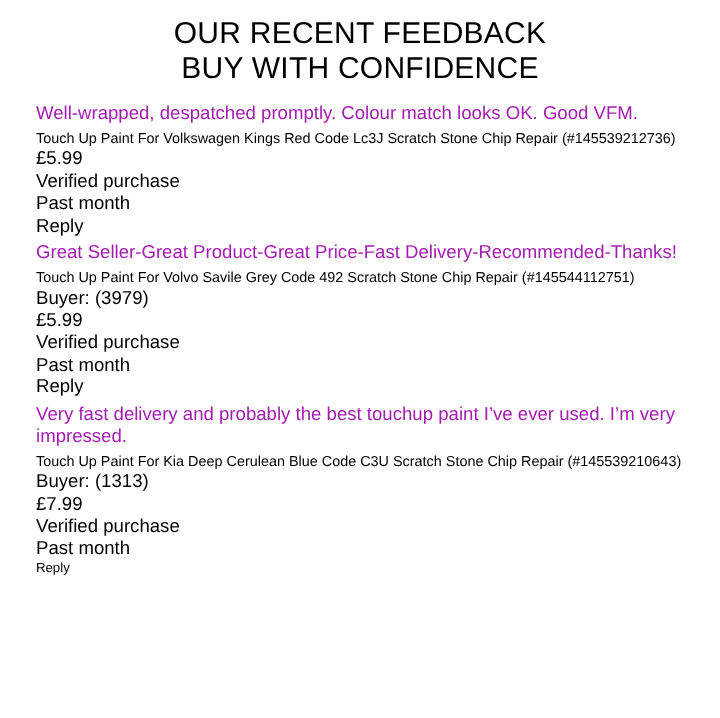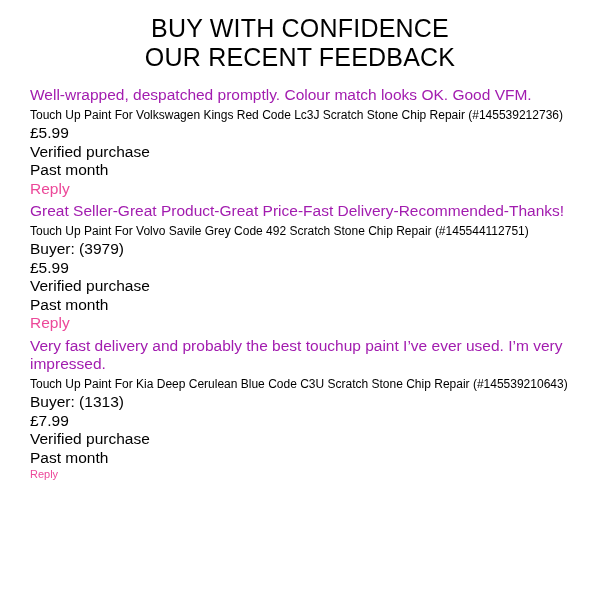--- a/index.html
+++ b/index.html
@@ -56,36 +56,36 @@
   .meta {
     font-size: 15.5px;
     line-height: 18.5px;
     margin: 0;
     color: #000;
   }
   .reply {
     font-size: 15.5px;
     line-height: 18.5px;
     margin: 0 0 4px 0;
-    color: #ec4899;
+    color: #000000;
     cursor: pointer;
   }
   .reply.small {
     font-size: 11px;
     line-height: 14px;
   }
 </style>
 </head>
 <body>
 
 <div class="page">
 
   <h1 class="heading">
+    <span class="line">OUR RECENT FEEDBACK</span>
     <span class="line">BUY WITH CONFIDENCE</span>
-    <span class="line">OUR RECENT FEEDBACK</span>
   </h1>
 
   <ul class="feedback-list">
 
     <li class="feedback-item">
       <p class="comment">Well-wrapped, despatched promptly. Colour match looks OK. Good VFM.</p>
       <p class="item-title">Touch Up Paint For Volkswagen Kings Red Code Lc3J Scratch Stone Chip Repair (#145539212736)</p>
       <p class="meta">£5.99</p>
       <p class="meta">Verified purchase</p>
       <p class="meta">Past month</p>

